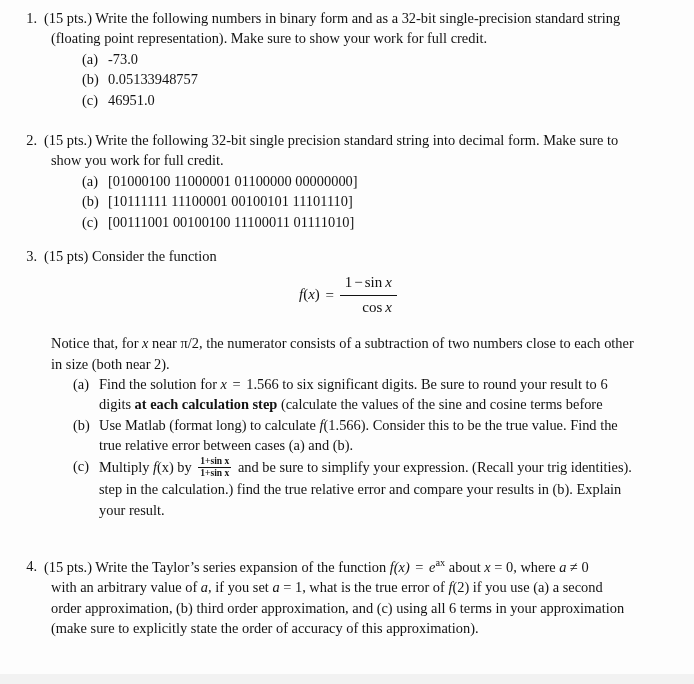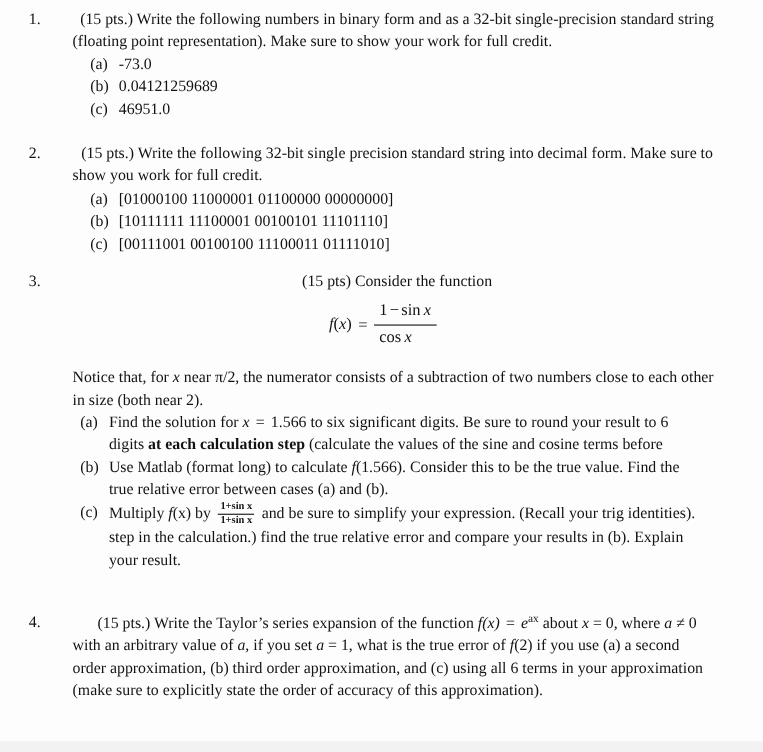--- a/index.html
+++ b/index.html
@@ -44,25 +44,24 @@
   }
   .q-num {
     width: 26px;
     flex: 0 0 26px;
     text-align: right;
     padding-right: 7px;
     box-sizing: border-box;
   }
   .q-body {
     flex: 1 1 auto;
-    text-align: center;
   }
   .q-cont {
     
-    margin-left: 48px;
+    margin-left: 33px;
   }
 
   
   .sublist {
     margin: 0;
   }
   .subitem {
     display: flex;
     align-items: flex-start;
   }
@@ -95,21 +94,21 @@
 
   
   .display-math {
     text-align: center;
     margin: 7px 0 4px 0;
     font-size: 15px;
   }
   .frac {
     display: inline-block;
     vertical-align: middle;
-    text-align: left;
+    text-align: right;
     position: relative;
     top: -1px;
   }
   .frac .num {
     display: block;
     padding: 0 5px 1px 5px;
     border-bottom: 1.2px solid #121212;
     white-space: nowrap;
   }
   .frac .den {
@@ -164,21 +163,21 @@
       <div class="q-body">(15 pts.) Write the following numbers in binary form and as a 32-bit single-precision standard string</div>
     </div>
     <div class="q-cont">(floating point representation).  Make sure to show your work for full credit.</div>
     <div class="sublist indent-deep">
       <div class="subitem">
         <div class="sub-label">(a)</div>
         <div class="sub-body">-73.0</div>
       </div>
       <div class="subitem">
         <div class="sub-label">(b)</div>
-        <div class="sub-body">0.04121259689</div>
+        <div class="sub-body">0.05133948757</div>
       </div>
       <div class="subitem">
         <div class="sub-label">(c)</div>
         <div class="sub-body">46951.0</div>
       </div>
     </div>
   </div>
 
   <div class="problem" id="problem-2">
     <div class="q-line">

